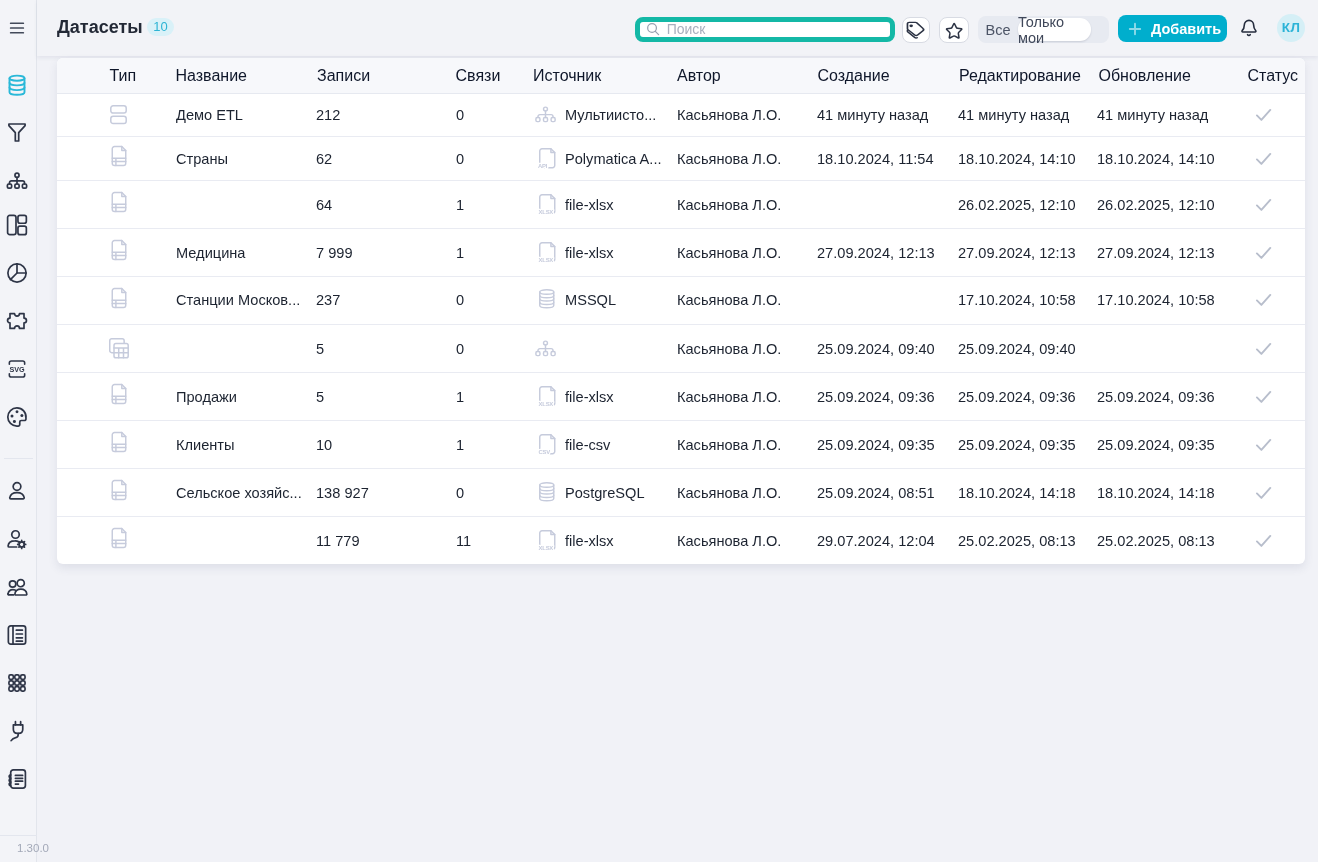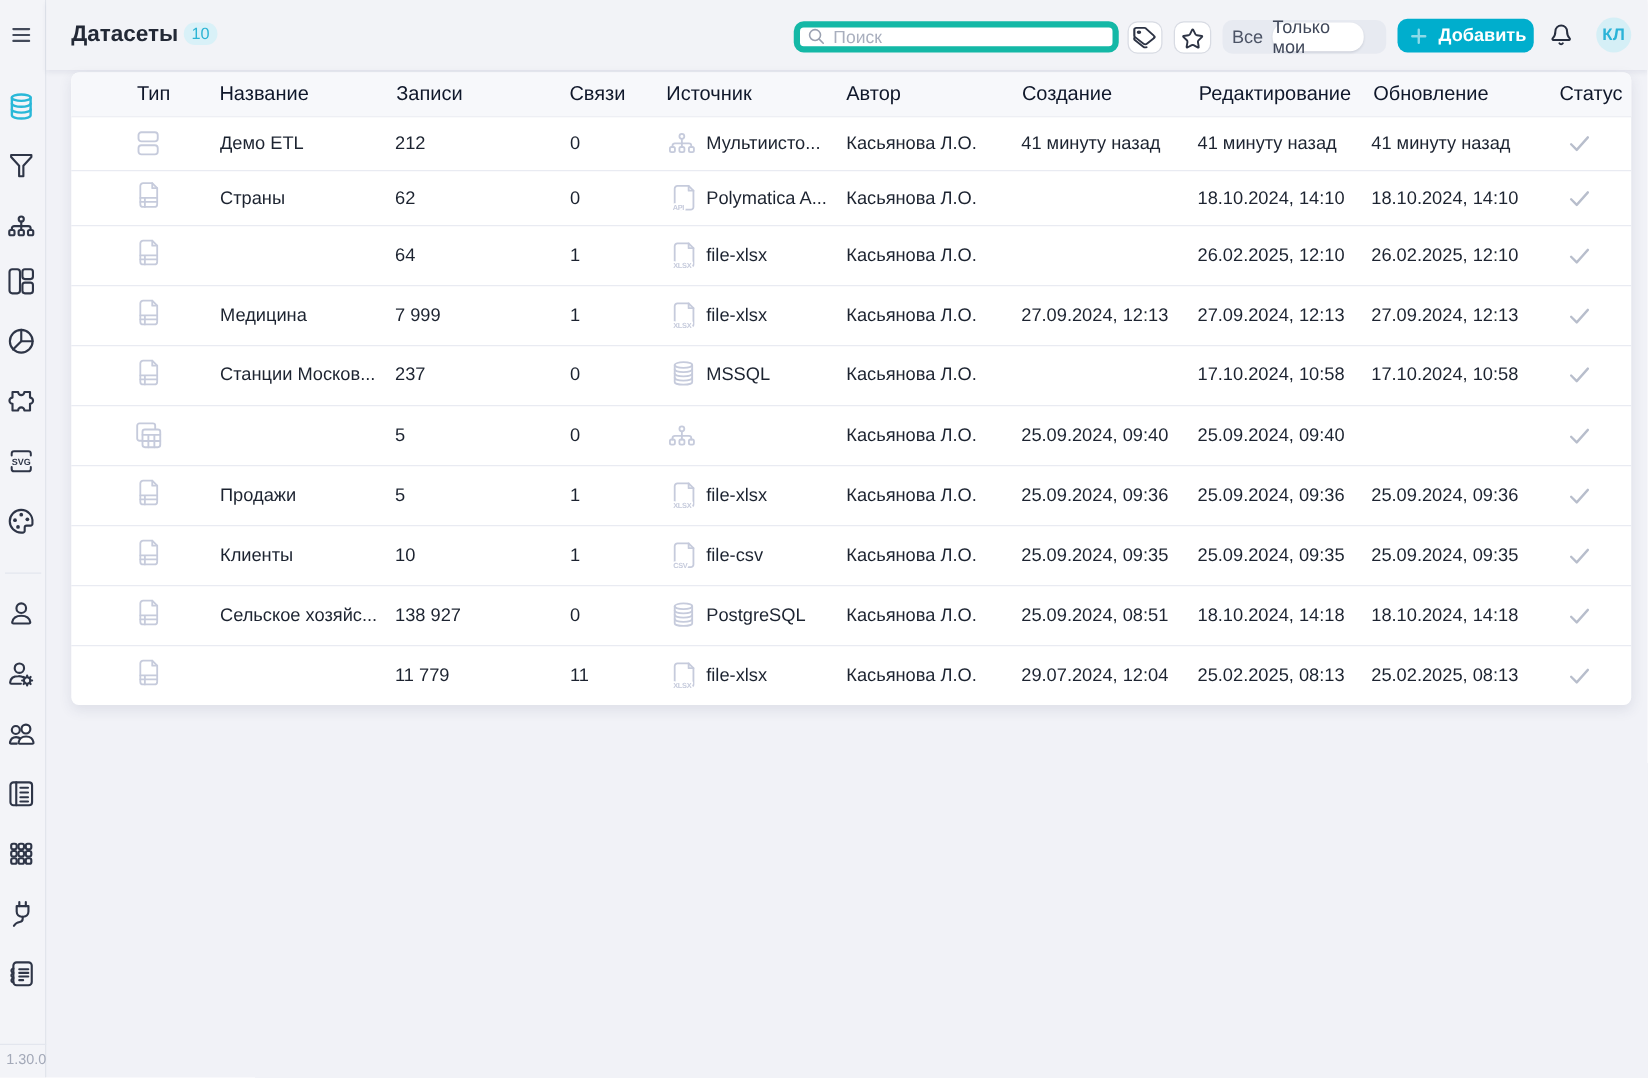--- a/index.html
+++ b/index.html
@@ -1,21 +1,21 @@
 <!DOCTYPE html>
 <html><head><meta charset="utf-8"><style>
 *{margin:0;padding:0;box-sizing:border-box}
 html,body{width:1318px;height:862px;overflow:hidden}
 body{position:relative;font-family:"Liberation Sans",sans-serif;background:#f1f2f7;color:#1c2330}
 .abs{position:absolute}
 #sidebar{position:absolute;left:0;top:0;width:37px;height:862px;background:#f3f4f8;border-right:1px solid #e2e5ec}
 .sic{position:absolute;left:17px;transform:translate(-50%,-50%)}
 .sic svg{display:block}
 .sdiv{position:absolute;left:4px;width:29px;border-top:1px solid #e3e6ee}
-#ver{position:absolute;left:5px;top:842px;font-size:11.5px;color:#a3a9b8}
+#ver{position:absolute;left:17px;top:842px;font-size:11.5px;color:#a3a9b8}
 #topbar{position:absolute;left:37px;top:0;width:1281px;height:56px;background:#f2f3f7;box-shadow:0 2px 4px rgba(50,60,100,.08)}
 #title{position:absolute;left:57px;top:17px;font-size:18px;font-weight:700;color:#232936}
 #badge{position:absolute;left:147px;top:17.5px;width:27px;height:18px;border-radius:9px;background:#d9f1f8;color:#2db4d4;font-size:13px;display:flex;align-items:center;justify-content:center}
 #search{position:absolute;left:635px;top:16.5px;width:260px;height:25px;background:#fff;border:5px solid #14b8a6;border-radius:8px;display:flex;align-items:center;padding-left:6.5px}
 #search .ph{color:#a9afbe;font-size:14px;margin-left:8px}
 .sqbtn{position:absolute;top:16.5px;height:26px;background:#fff;border:1px solid #d8dbe3;border-radius:8px;display:flex;align-items:center;justify-content:center}
 #seg{position:absolute;left:978px;top:16px;width:131px;height:27px;background:#e7eaf1;border-radius:8px}
 #seg .all{position:absolute;left:0;top:0;width:40px;height:27px;display:flex;align-items:center;justify-content:center;font-size:14.5px;color:#4c5466}
 #seg .pill{position:absolute;left:40px;top:1.8px;width:73px;height:23.5px;background:#fff;border-radius:11px;box-shadow:0 1px 2px rgba(25,35,65,.14);display:flex;align-items:center;justify-content:center;font-size:14.5px;color:#3f4759}
 #addbtn{position:absolute;left:1118px;top:15px;width:109px;height:27px;background:#00aecd;border-radius:8px;display:flex;align-items:center;justify-content:center;gap:10px;padding-left:5px}
@@ -251,20 +251,21 @@
 <div class="cell" style="left:399px">0</div>
 <div class="cell" style="left:481.5px">
         <svg width="16.5" height="20.5" viewBox="0 0 16.5 20.5" fill="none" stroke="#c6cbdc" stroke-width="1.45" stroke-linecap="round" stroke-linejoin="round" style="overflow:visible">
           <path d="M11.9.75H2.95A2.2 2.2 0 0 0 .75 2.95v14.6a2.2 2.2 0 0 0 2.2 2.2h10.6a2.2 2.2 0 0 0 2.2-2.2V4.55z"></path>
           <path d="M11.9.75v3.8h3.85"></path>
           <text x="-0.9" y="20.3" font-size="5.9" font-weight="700" fill="#c6cbdc" stroke="#fff" stroke-width="2.7" paint-order="stroke" font-family="Liberation Sans" letter-spacing="-0.25">API</text>
         </svg>
       </div>
 <div class="cell" style="left:508px">Polymatica A...</div>
 <div class="cell" style="left:620px">Касьянова Л.О.</div>
+<div class="cell" style="left:760px">18.10.2024, 11:54</div>
 <div class="cell" style="left:901px">18.10.2024, 14:10</div>
 <div class="cell" style="left:1040px">18.10.2024, 14:10</div>
 <div class="cell cicon" style="left:1199px;width:15.2px">
         <svg width="15.2" height="11.8" viewBox="0 0 15.2 11.8" fill="none" stroke="#b8becc" stroke-width="1.9" stroke-linecap="round" stroke-linejoin="round" style="overflow:visible">
           <path d="M.9 6.4l4.5 4.5L14.3.9"></path>
         </svg>
       </div>
 </div>
 <div class="row r2" style="top:122.5px;height:48px">
 <div class="cell cicon" style="left:47.5px;width:28px">

